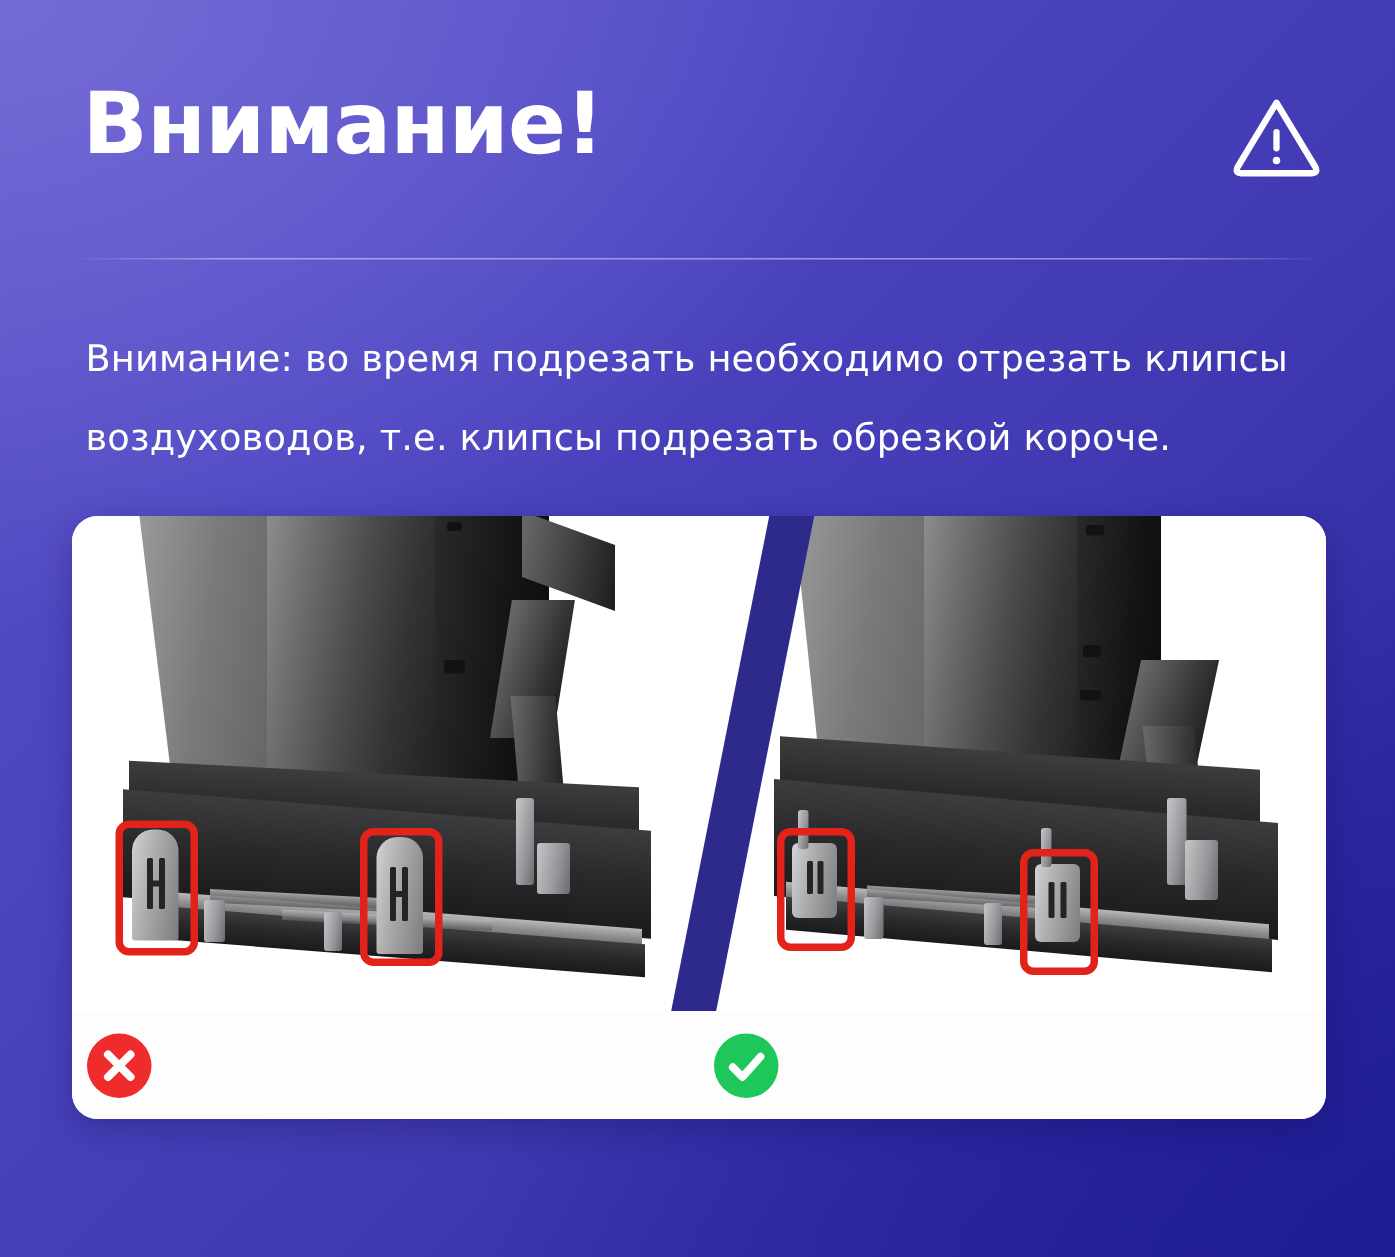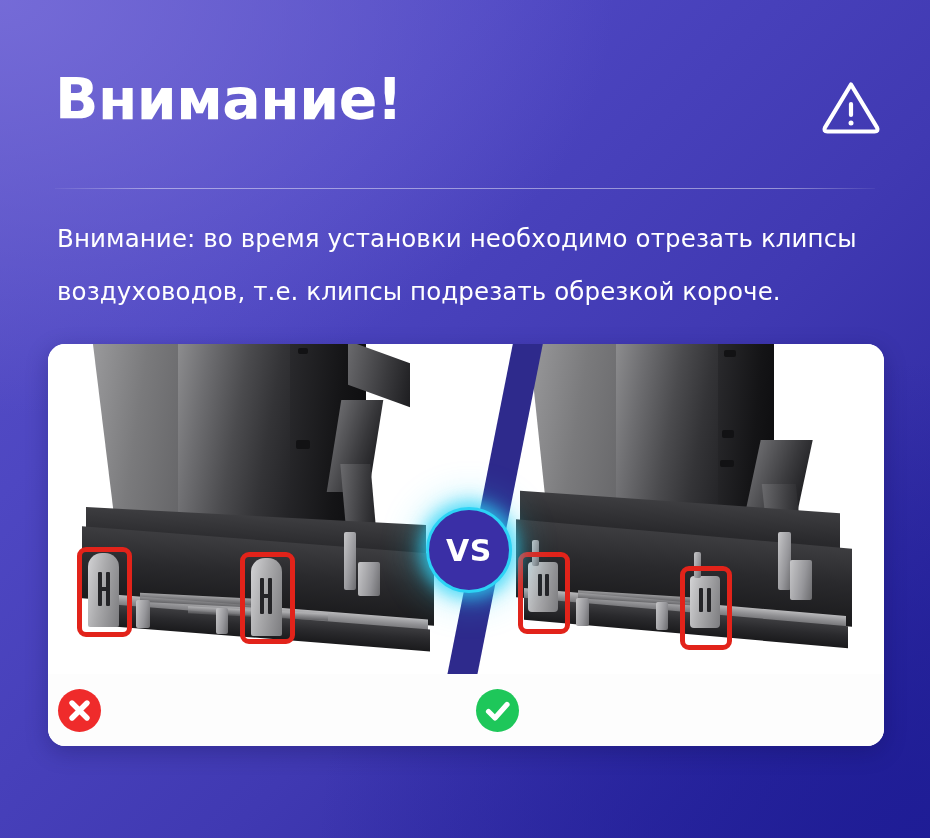--- a/index.html
+++ b/index.html
@@ -10,21 +10,21 @@
   }
   .page{
     position:relative;width:930px;height:838px;overflow:hidden;
     background:
       radial-gradient(120% 90% at 0% 0%, rgba(118,108,216,0.95) 0%, rgba(118,108,216,0) 55%),
       radial-gradient(110% 95% at 100% 100%, rgba(30,28,150,0.95) 0%, rgba(30,28,150,0) 60%),
       linear-gradient(135deg, #5b53c6 0%, #4e47c2 28%, #4039b2 60%, #2f2aa2 85%, #262394 100%);
   }
 
   
-  .header{position:absolute;left:0;top:16px;width:930px;height:172px;}
+  .header{position:absolute;left:0;top:0;width:930px;height:172px;}
   .title{
     position:absolute;left:55px;top:55px;
     font-size:57px;line-height:1;font-weight:700;color:#ffffff;
     letter-spacing:-0.5px;
     font-family:"DejaVu Sans","Liberation Sans",sans-serif;
   }
   .warn-icon{position:absolute;right:48px;top:62px;width:62px;height:58px;}
   .warn-icon svg{width:100%;height:100%;display:block;}
 
   .divider{
@@ -144,21 +144,21 @@
       <svg viewBox="0 0 62 58" fill="none" xmlns="http://www.w3.org/2000/svg">
         <path d="M31 6.5 L57 49.5 Q58.8 53.5 54.6 53.5 L7.4 53.5 Q3.2 53.5 5 49.5 Z" stroke="#ffffff" stroke-width="4.2" stroke-linejoin="round" fill="none"></path>
         <rect x="28.9" y="24" width="4.2" height="15" rx="2.1" fill="#ffffff"></rect>
         <circle cx="31" cy="45" r="2.5" fill="#ffffff"></circle>
       </svg>
     </div>
     <div class="divider"></div>
   </div>
 
   <div class="body-text">
-    <span>Внимание: во время установки необходимо отрезать клипсы</span>
+    <span>Внимание: во время подрезать необходимо отрезать клипсы</span>
     <span>воздуховодов, т.е. клипсы подрезать обрезкой короче.</span>
   </div>
 
   <div class="card">
 
     <div class="photos">
 
       <div class="photo photo-left">
 
         <div class="duct-face" style="left:56px;top:-10px;width:92px;height:200px;transform:skewX(7deg);"></div>
@@ -231,23 +231,20 @@
         <div class="small-tab" style="left:324px;top:216px;width:22px;height:40px;"></div>
 
         <div class="hl-box" style="left:52px;top:208px;width:52px;height:82px;"></div>
         <div class="hl-box" style="left:214px;top:222px;width:52px;height:84px;"></div>
       </div>
 
       <svg class="slash" viewBox="0 0 836 402" preserveAspectRatio="none">
         <path d="M466 -6 L384 408 L414 408 L496 -6 Z" fill="#2e2a8c"></path>
       </svg>
 
-      <div class="vs-badge">
-        <span>VS</span>
-      </div>
     </div>
 
     <div class="labels">
 
       <div class="label label-left">
         <div class="badge-ico badge-x">
           <svg viewBox="0 0 43 43" xmlns="http://www.w3.org/2000/svg">
             <path d="M14 14 L29 29 M29 14 L14 29" stroke="#ffffff" stroke-width="5.4" stroke-linecap="round"></path>
           </svg>
         </div>

